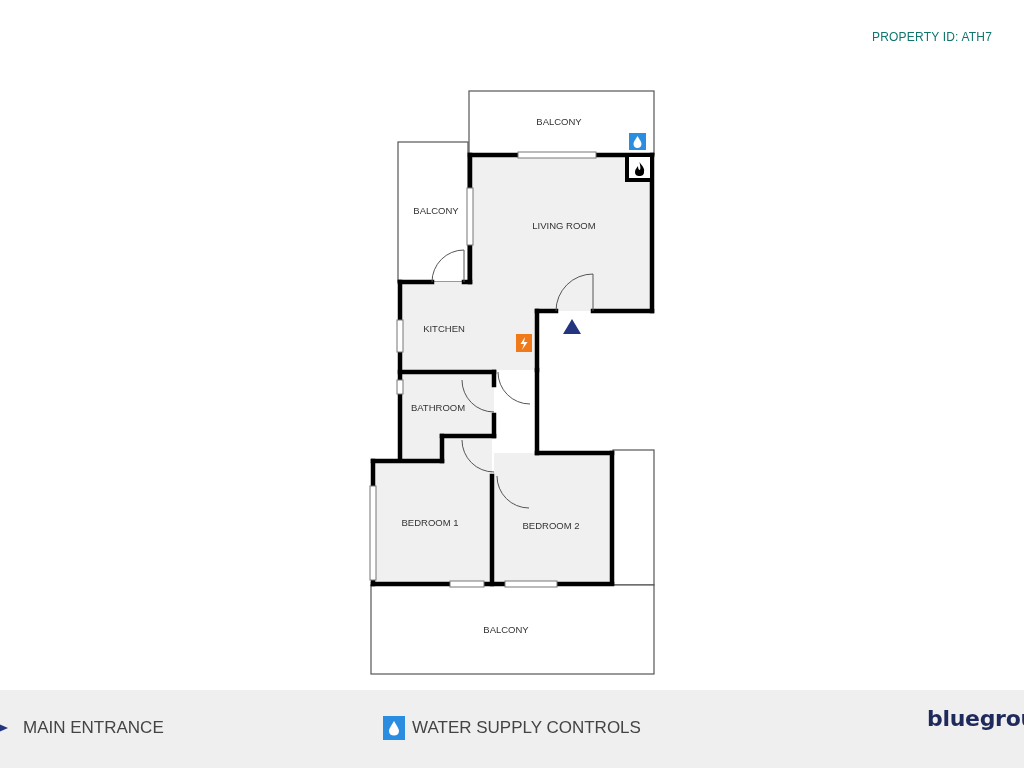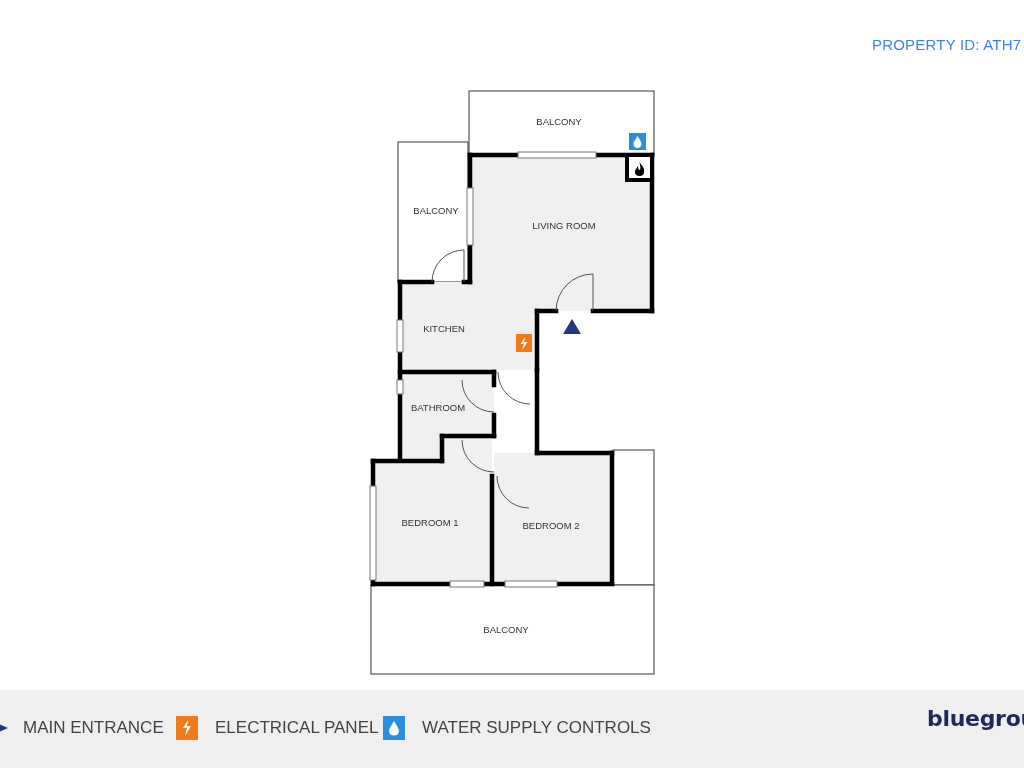--- a/index.html
+++ b/index.html
@@ -1,18 +1,18 @@
 <!DOCTYPE html>
 <html><head>
 <meta charset="utf-8">
 <style>
   html, body { margin:0; padding:0; }
   body { width:1024px; height:768px; position:relative; overflow:hidden; background:#ffffff;
          font-family:"Liberation Sans", sans-serif; }
-  #property-id { position:absolute; top:36px; left:872px; font-size:15px; color:#3b82f6; white-space:nowrap; letter-spacing:0.2px; }
+  #property-id { position:absolute; top:30px; left:872px; font-size:12px; color:#0f766e; white-space:nowrap; letter-spacing:0.2px; }
   #plan { position:absolute; left:0; top:0; }
   .room-label { font-family:"Liberation Sans", sans-serif; font-size:9.5px; fill:#333; text-anchor:middle; }
   #legend { position:absolute; left:0; top:690px; width:1024px; height:78px; background:#efefef; }
   .legend-item { position:absolute; top:26px; height:24px; display:flex; align-items:center; }
   .legend-text { font-size:17px; color:#444; margin-left:12px; white-space:nowrap; }
   .legend-badge { width:22px; height:24px; display:flex; align-items:center; justify-content:center; }
   #brand { position:absolute; left:927px; top:16px; font-size:22px; font-weight:bold; color:#1f2a5c; letter-spacing:-0.3px; white-space:nowrap; font-family:"DejaVu Sans", sans-serif; }
 </style>
 </head>
 <body>
@@ -120,32 +120,24 @@
 </svg>
 
 <div id="legend">
   <div class="legend-item" style="left:-6px;">
     <svg width="16" height="24" viewBox="0 0 16 24">
       <polygon points="0,6 14,12 0,18 4,12" fill="#24357f"></polygon>
     </svg>
     <span class="legend-text" style="margin-left:13px;">MAIN ENTRANCE</span>
   </div>
 
-  <div class="legend-item" style="left:176px;">
-    <div class="legend-badge" style="background:#f07a1a;">
-      <svg width="12" height="18" viewBox="0 0 12 18">
-        <path d="M7,1 L2,9 L6,9 L4,17 L10,7 L6,7 Z" fill="#fff"></path>
-      </svg>
-    </div>
-    <span class="legend-text" style="margin-left:17px;">ELECTRICAL PANEL</span>
-  </div>
 
   <div class="legend-item" style="left:383px;">
     <div class="legend-badge" style="background:#2b8de0;">
       <svg width="12" height="16" viewBox="0 0 12 16">
         <path d="M6,1 C9,6 11,9 11,11 C11,14 8.8,15.5 6,15.5 C3.2,15.5 1,14 1,11 C1,9 3,6 6,1 Z" fill="#fff"></path>
       </svg>
     </div>
-    <span class="legend-text" style="margin-left:17px;">WATER SUPPLY CONTROLS</span>
+    <span class="legend-text" style="margin-left:7px;">WATER SUPPLY CONTROLS</span>
   </div>
 
   <div id="brand">bluegroun</div>
 </div>
 
 </body></html>

